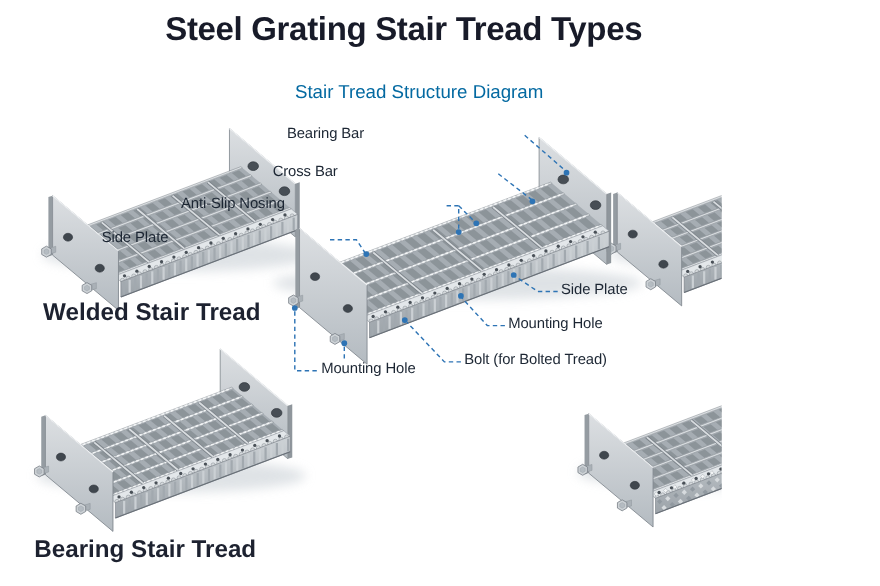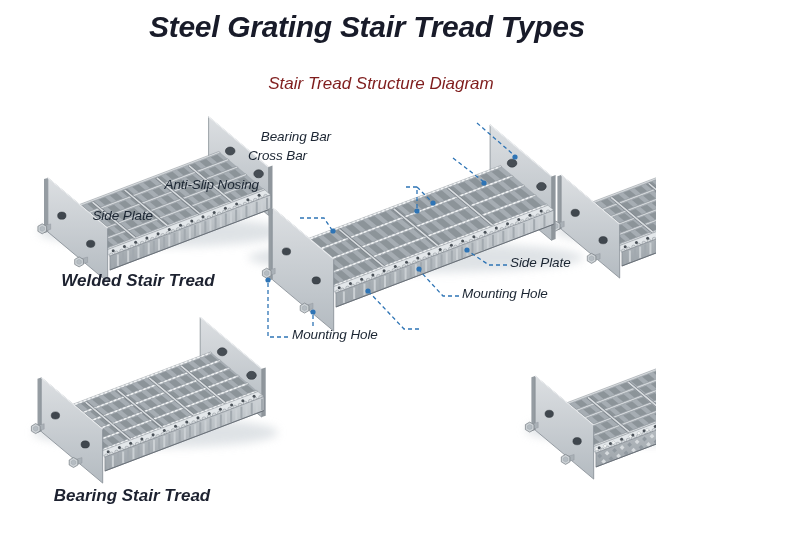--- a/index.html
+++ b/index.html
@@ -1,36 +1,36 @@
 <!DOCTYPE html>
 <html><head>
 <meta charset="utf-8">
 <style>
   html,body{margin:0;padding:0;background:#ffffff;}
   .canvas{
     position:relative;width:656px;height:533px;background:#ffffff;
-    overflow:hidden;font-family:"Liberation Sans","DejaVu Sans",sans-serif;font-style:italic;
+    overflow:hidden;font-family:"Liberation Sans","DejaVu Sans",sans-serif;
   }
   #scene{position:absolute;left:0;top:0;}
   .title{
     position:absolute;transform:translateX(-50%);
     font-size:30px;font-weight:bold;letter-spacing:-0.3px;
     color:#181b29;white-space:nowrap;
   }
   .subtitle{
     position:absolute;transform:translateX(-50%);
-    font-size:17px;font-weight:400;color:#7f1d1d;white-space:nowrap;
+    font-size:17px;font-weight:400;color:#0369a1;white-space:nowrap;
   }
   .ann{
     position:absolute;font-size:13.5px;line-height:1.1;letter-spacing:-0.1px;
     color:#1c2633;white-space:nowrap;
   }
   .tread-name{
     position:absolute;transform:translateX(-50%);
-    font-size:17px;font-weight:bold;color:#1d2230;white-space:nowrap;
+    font-size:22px;font-weight:bold;color:#1d2230;white-space:nowrap;
   }
 </style>
 </head>
 <body>
 
 <div class="canvas">
 
   <svg id="scene" width="800" height="533" viewBox="0 0 800 533">
     <defs>
       <filter id="soft" x="-60%" y="-60%" width="220%" height="220%">
@@ -1065,23 +1065,24 @@
         <polyline points="268,283 268,337 289,337" fill="none" stroke="#2e74b5" stroke-width="1.3" stroke-dasharray="4 3"></polyline>
         <circle cx="268" cy="280" r="2.6" fill="#2e74b5"></circle>
         <polyline points="313,315 313,328" fill="none" stroke="#2e74b5" stroke-width="1.3" stroke-dasharray="4 3"></polyline>
         <circle cx="313" cy="312" r="2.6" fill="#2e74b5"></circle>
       </g>
   </svg>
 
   <div class="title" style="left:367px;top:10px">Steel Grating Stair Tread Types</div>
   <div class="subtitle" style="left:381px;top:74px">Stair Tread Structure Diagram</div>
 
-  <div class="ann" style="right:325px;top:130px;">Bearing Bar</div>
+  <div class="ann" style="right:325px;top:114px;">Bearing Bar</div>
   <div class="ann" style="right:349px;top:149px;text-align:center">Cross Bar</div>
   <div class="ann" style="right:397px;top:178px;text-align:right">Anti-Slip Nosing</div>
   <div class="ann" style="right:503px;top:209px;text-align:right">Side Plate</div>
   <div class="ann" style="left:510px;top:256px">Side Plate</div>
   <div class="ann" style="left:462px;top:287px">Mounting Hole</div>
+  <div class="ann" style="left:422px;top:320px">Bolt (for Bolted Tread)</div>
   <div class="ann" style="left:292px;top:328px">Mounting Hole</div>
 
   <div class="tread-name" style="left:138px;top:271px">Welded Stair Tread</div>
   <div class="tread-name" style="left:132px;top:486px">Bearing Stair Tread</div>
 </div>
 
 </body></html>

